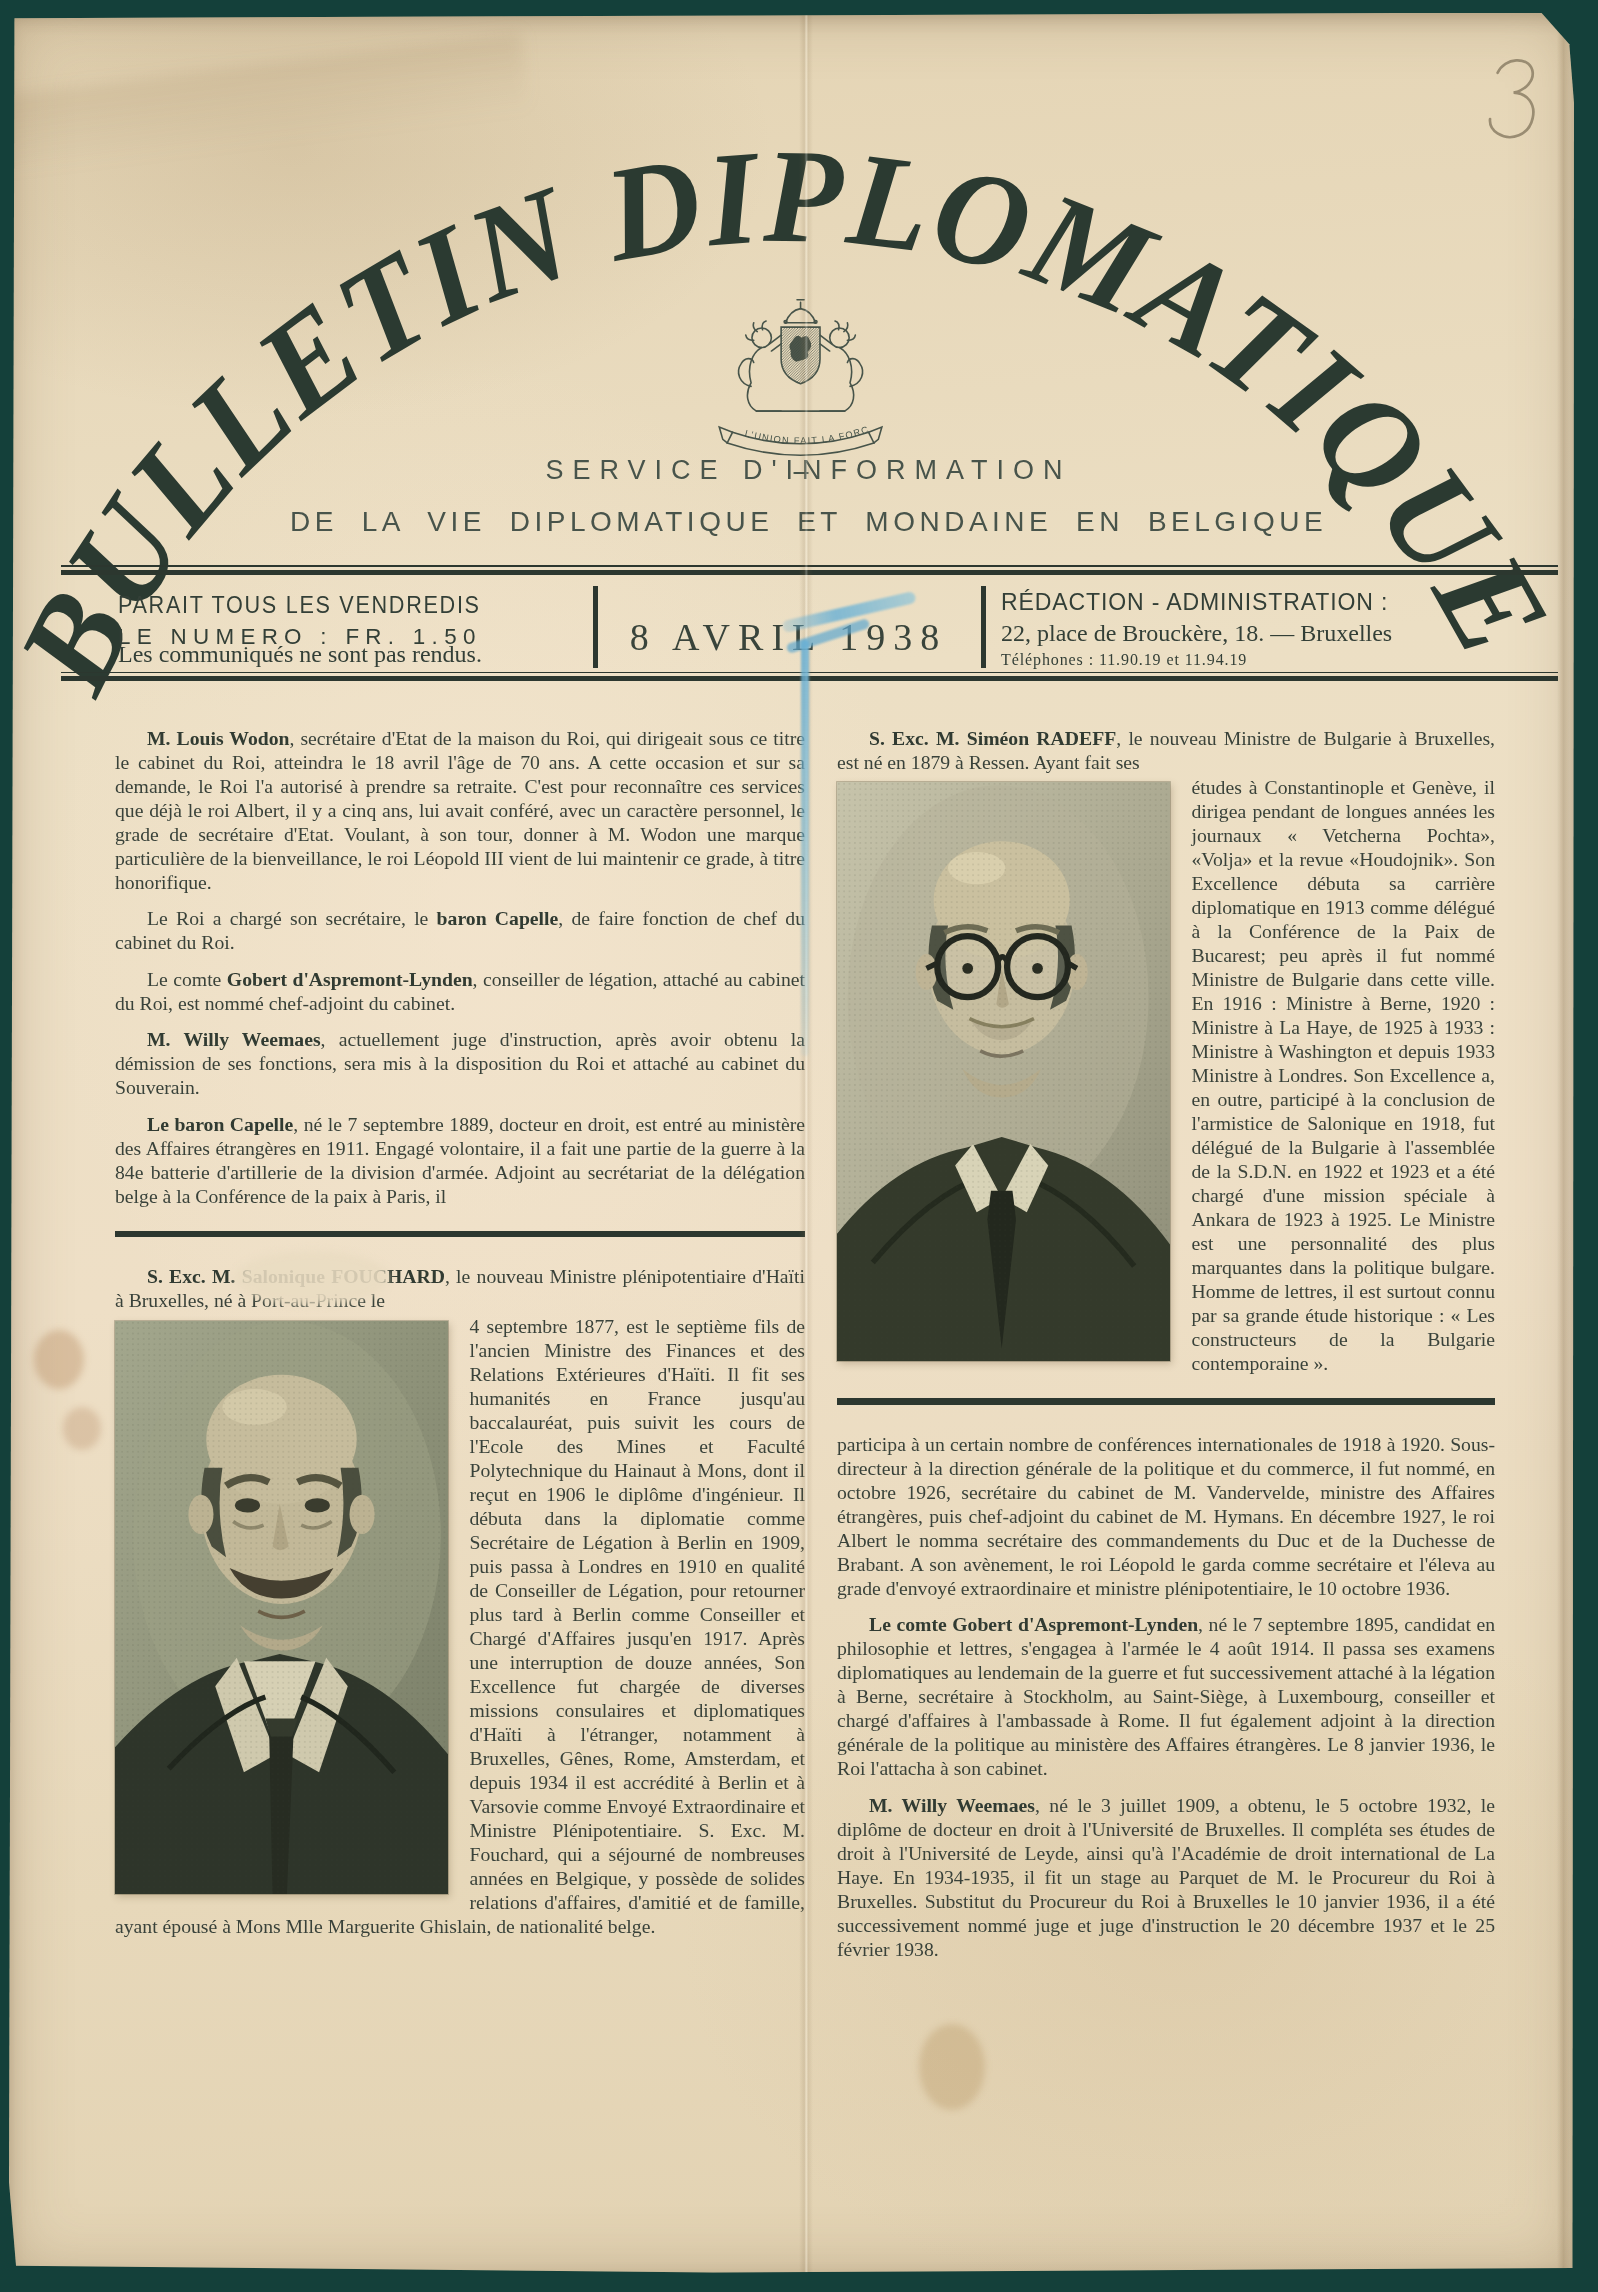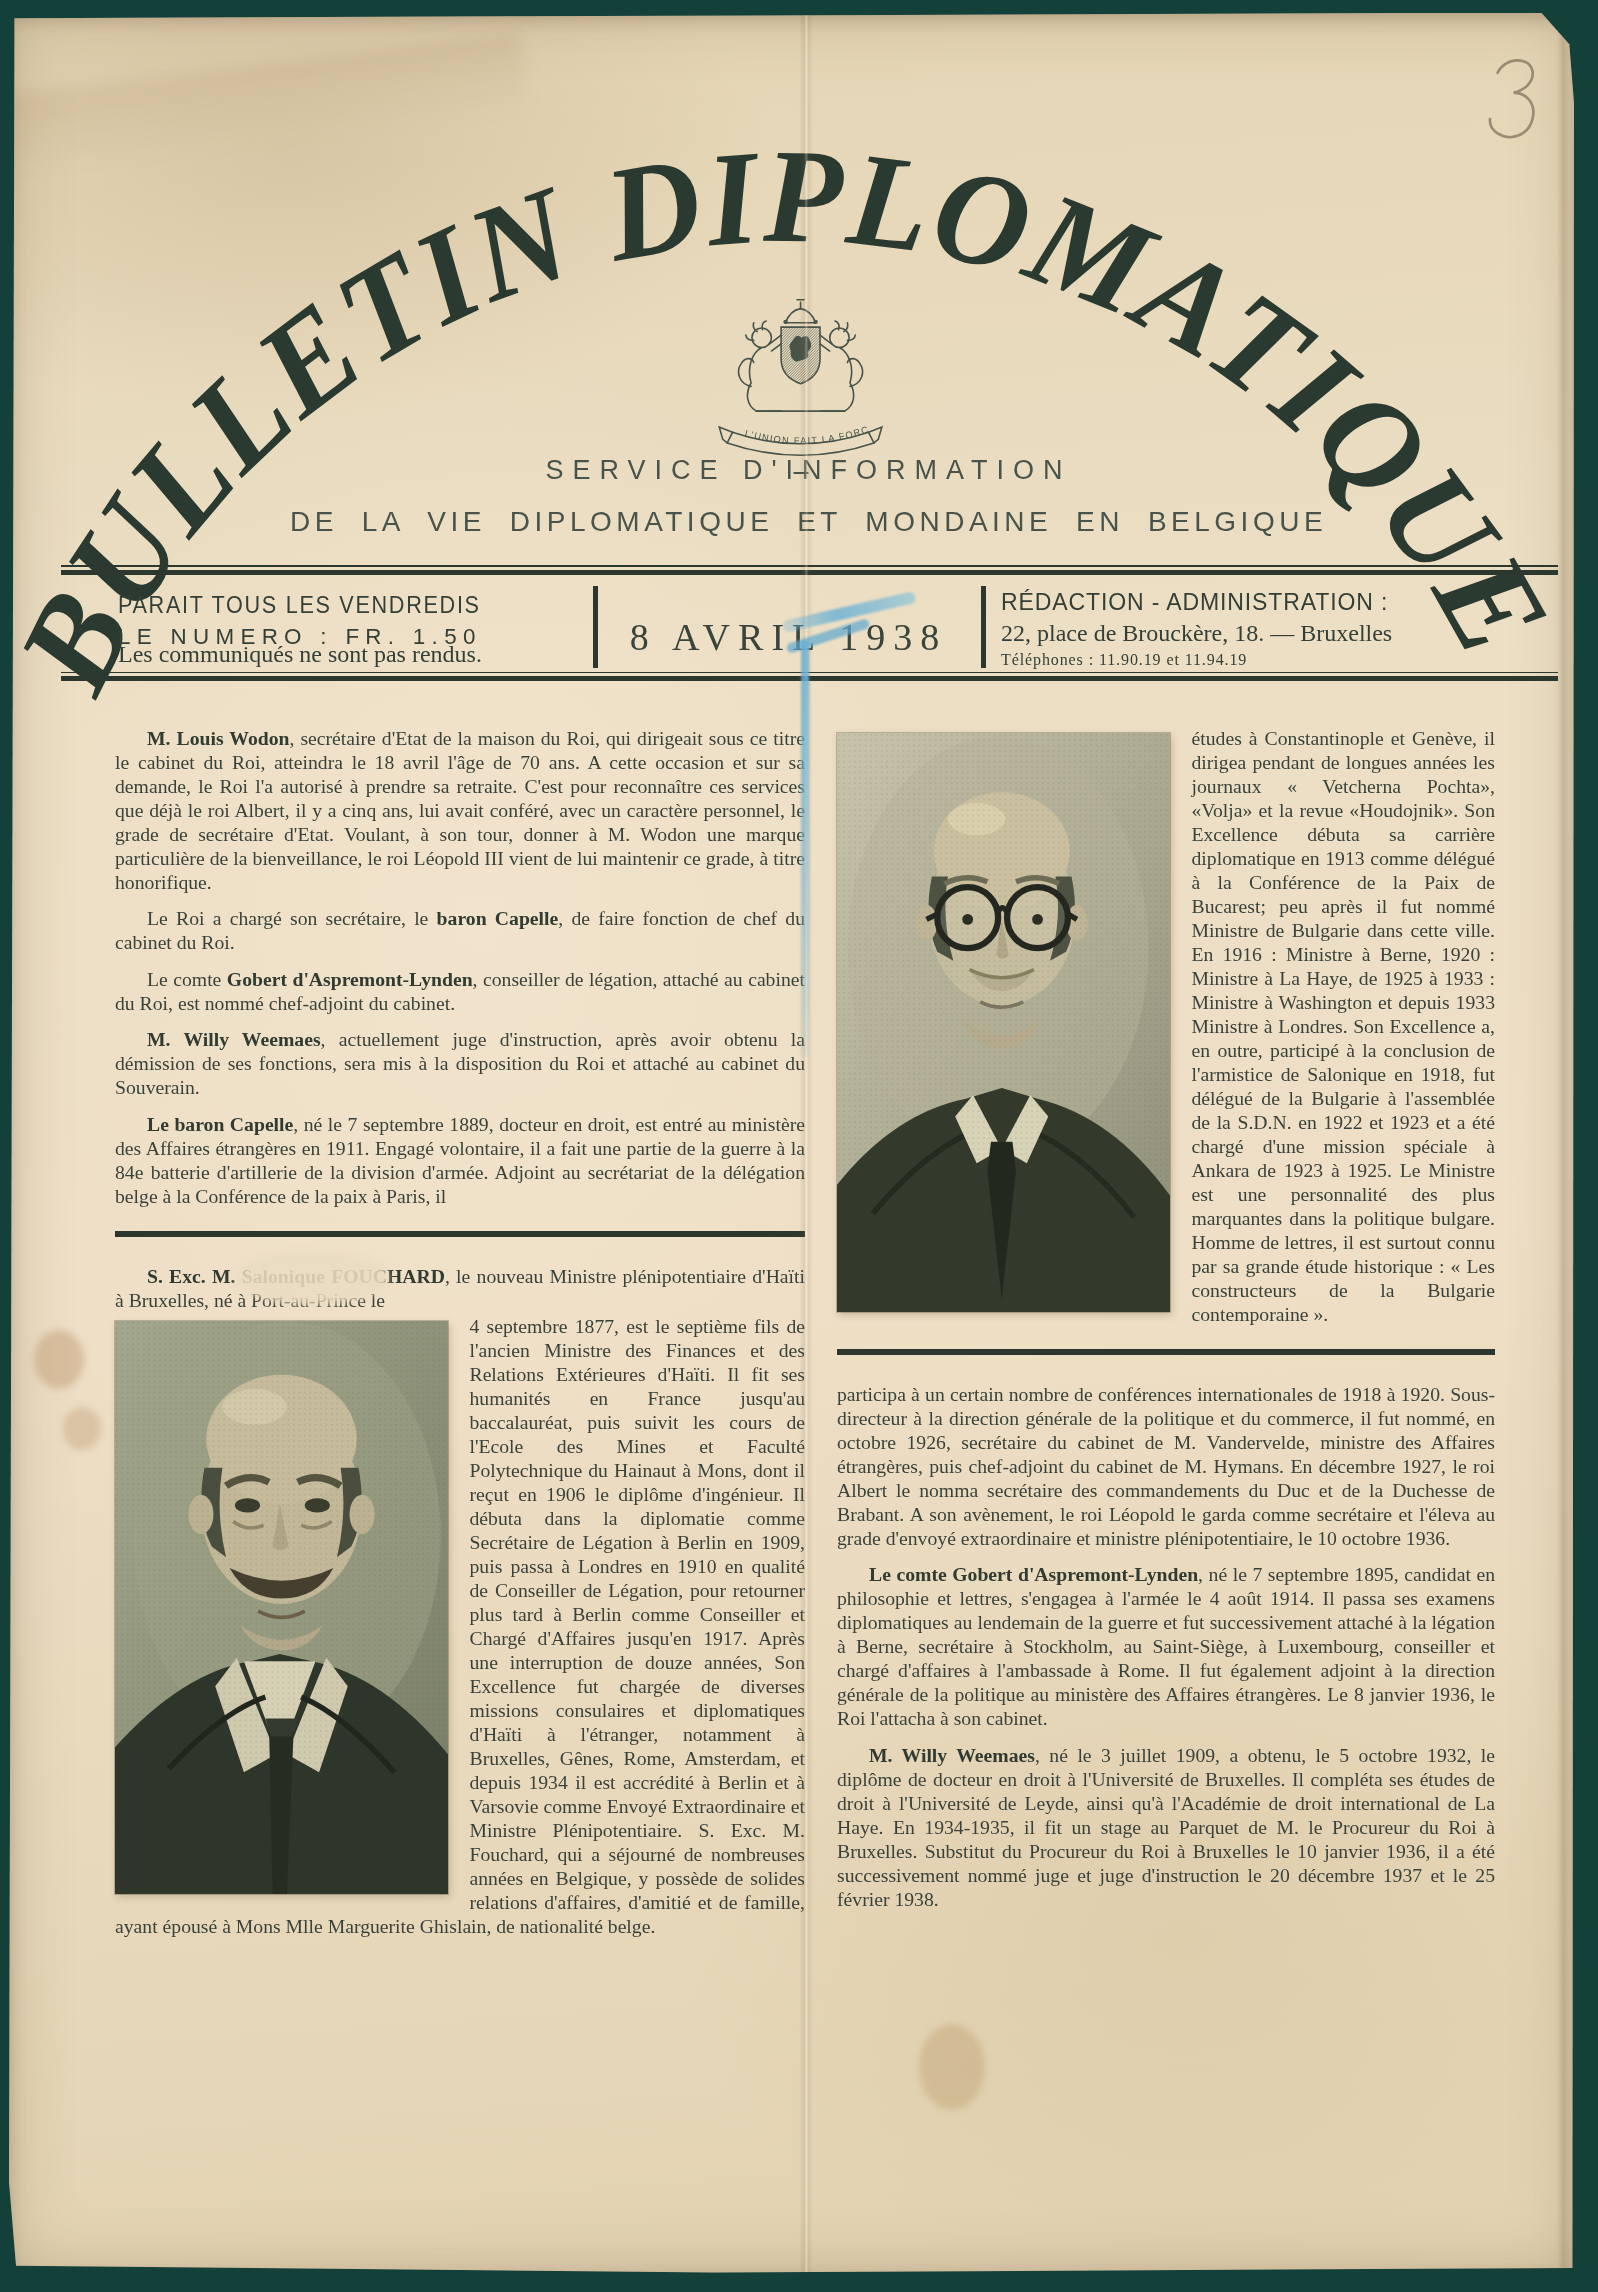--- a/index.html
+++ b/index.html
@@ -192,20 +192,21 @@
             <path d="M70 170 q23 16 46 0 q-8 14 -23 14 q-15 0 -23 -14 z" fill="#b3a98a"></path>
             <rect width="186" height="320" fill="url(#dotsA)" opacity=".14"></rect>
           </svg>
           <span>4 septembre 1877, est le septième fils de l'ancien Ministre des Finances et des Relations Extérieures d'Haïti. Il fit ses humanités en France jusqu'au baccalauréat, puis suivit les cours de l'Ecole des Mines et Faculté Polytechnique du Hainaut à Mons, dont il reçut en 1906 le diplôme d'ingénieur. Il débuta dans la diplomatie comme Secrétaire de Légation à Berlin en 1909, puis passa à Londres en 1910 en qualité de Conseiller de Légation, pour retourner plus tard à Berlin comme Conseiller et Chargé d'Affaires jusqu'en 1917. Après une interruption de douze années, Son Excellence fut chargée de diverses missions consulaires et diplomatiques d'Haïti à l'étranger, notamment à Bruxelles, Gênes, Rome, Amsterdam, et depuis 1934 il est accrédité à Berlin et à Varsovie comme Envoyé Extraordinaire et Ministre Plénipotentiaire. S. Exc. M. Fouchard, qui a séjourné de nombreuses années en Belgique, y possède de solides relations d'affaires, d'amitié et de famille, ayant épousé à Mons Mlle Marguerite Ghislain, de nationalité belge.</span>
         </div>
       </div>
     </div>
 
     <div id="col-right" class="col">
       <div class="article">
+        <p class="intro"><b>S. Exc. M. Siméon RADEFF</b>, le nouveau Ministre de Bulgarie à Bruxelles, est né en 1879 à Ressen. Ayant fait ses</p>
         <div class="wrapblock">
           
           <svg id="photo-radeff" class="photo" viewBox="0 0 186 323" preserveAspectRatio="none" aria-label="portrait-of-simeon-radeff">
             <defs>
               <linearGradient id="rbg" x1="0" y1="0" x2="1" y2="1">
                 <stop offset="0" stop-color="#c7c4ab"></stop>
                   <stop offset=".55" stop-color="#aaa890"></stop>
                   <stop offset="1" stop-color="#8b8b76"></stop>
               </linearGradient>
               <pattern id="dotsB" width="3" height="3" patternUnits="userSpaceOnUse">

